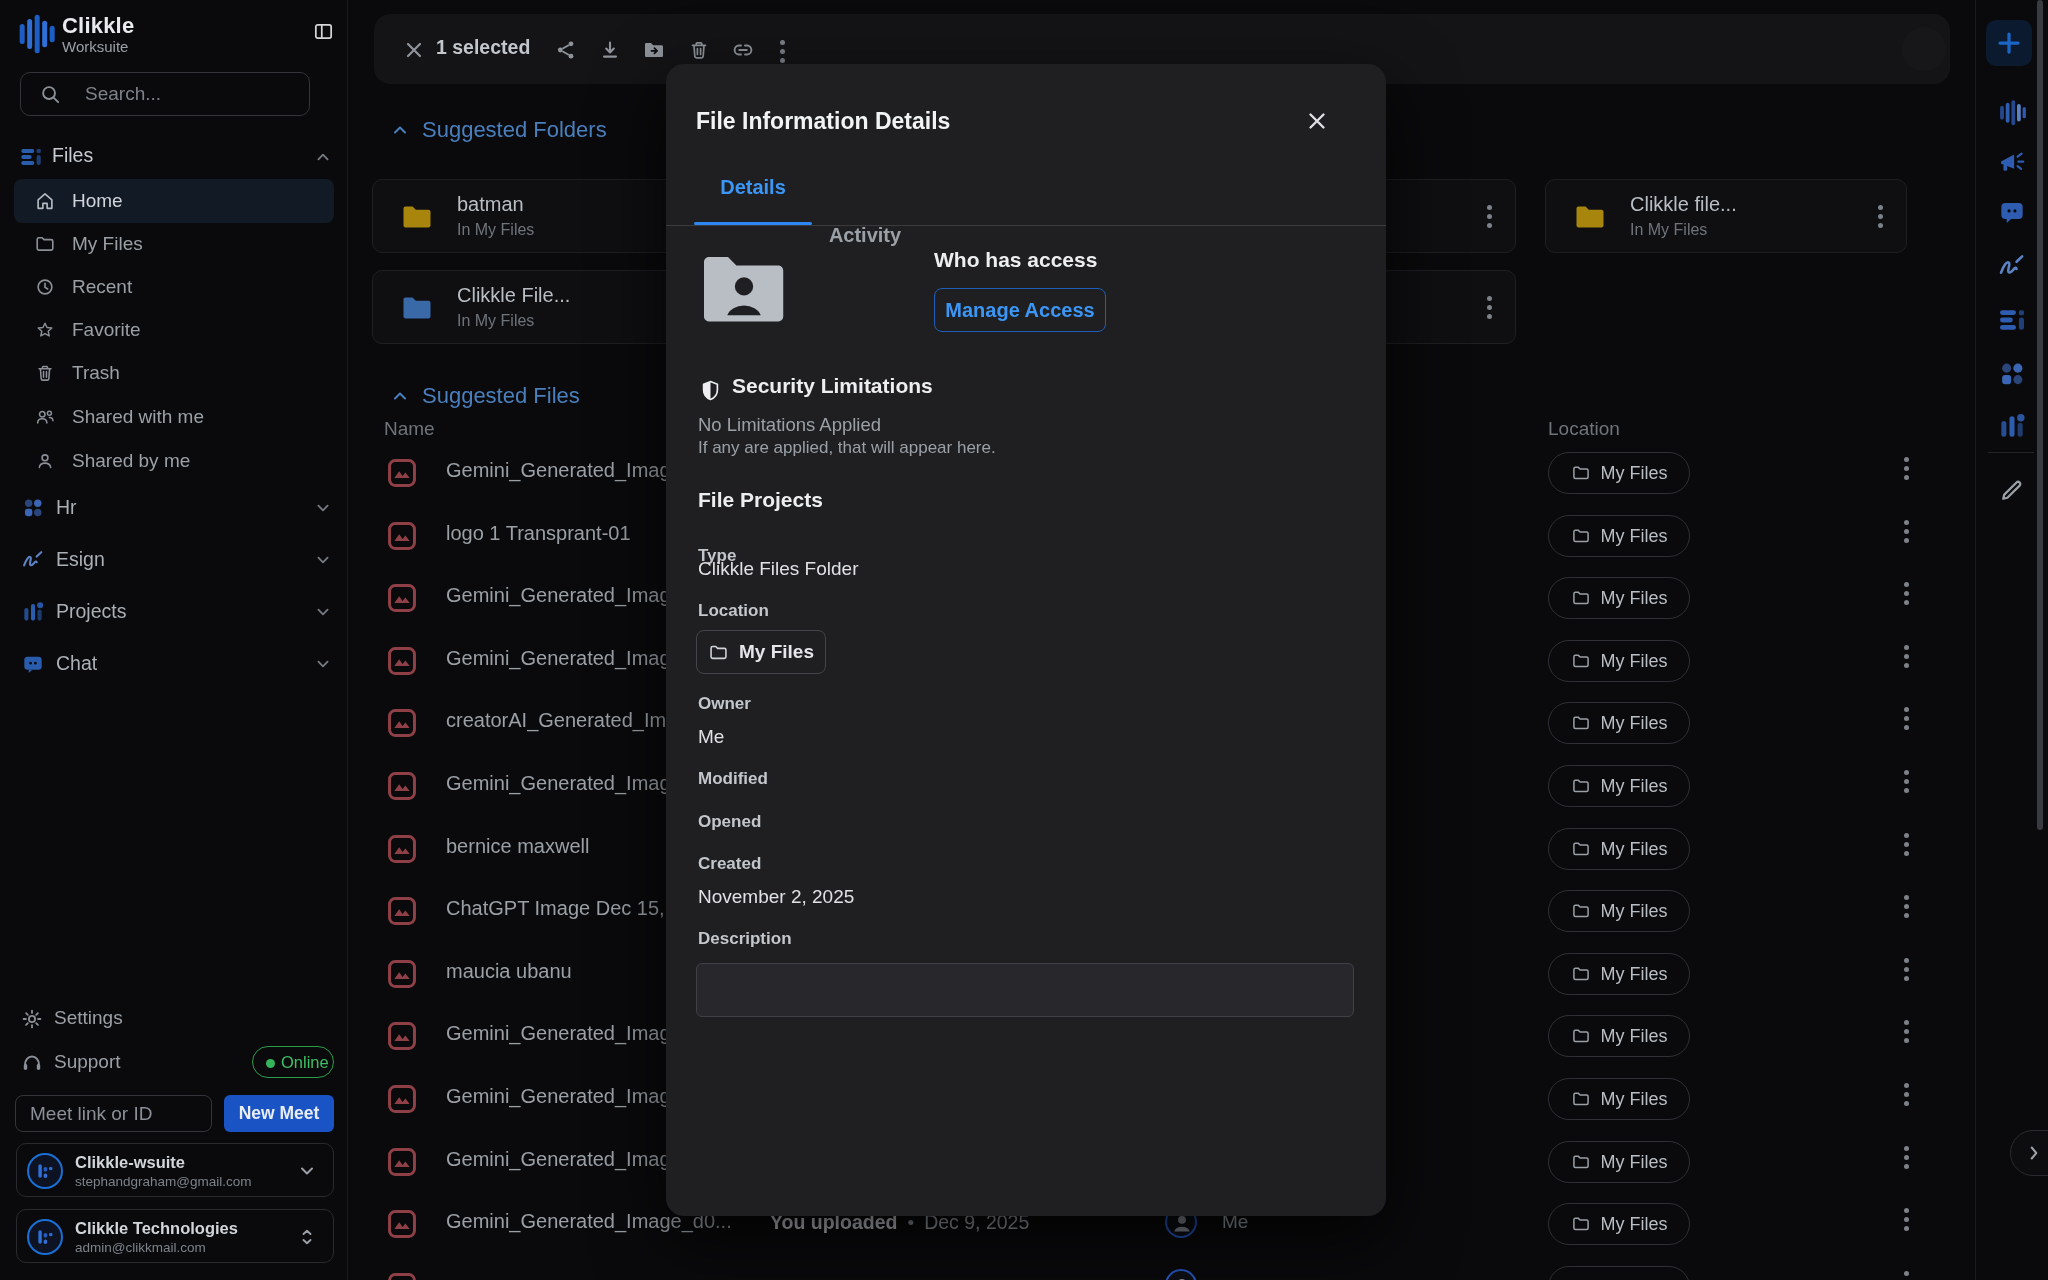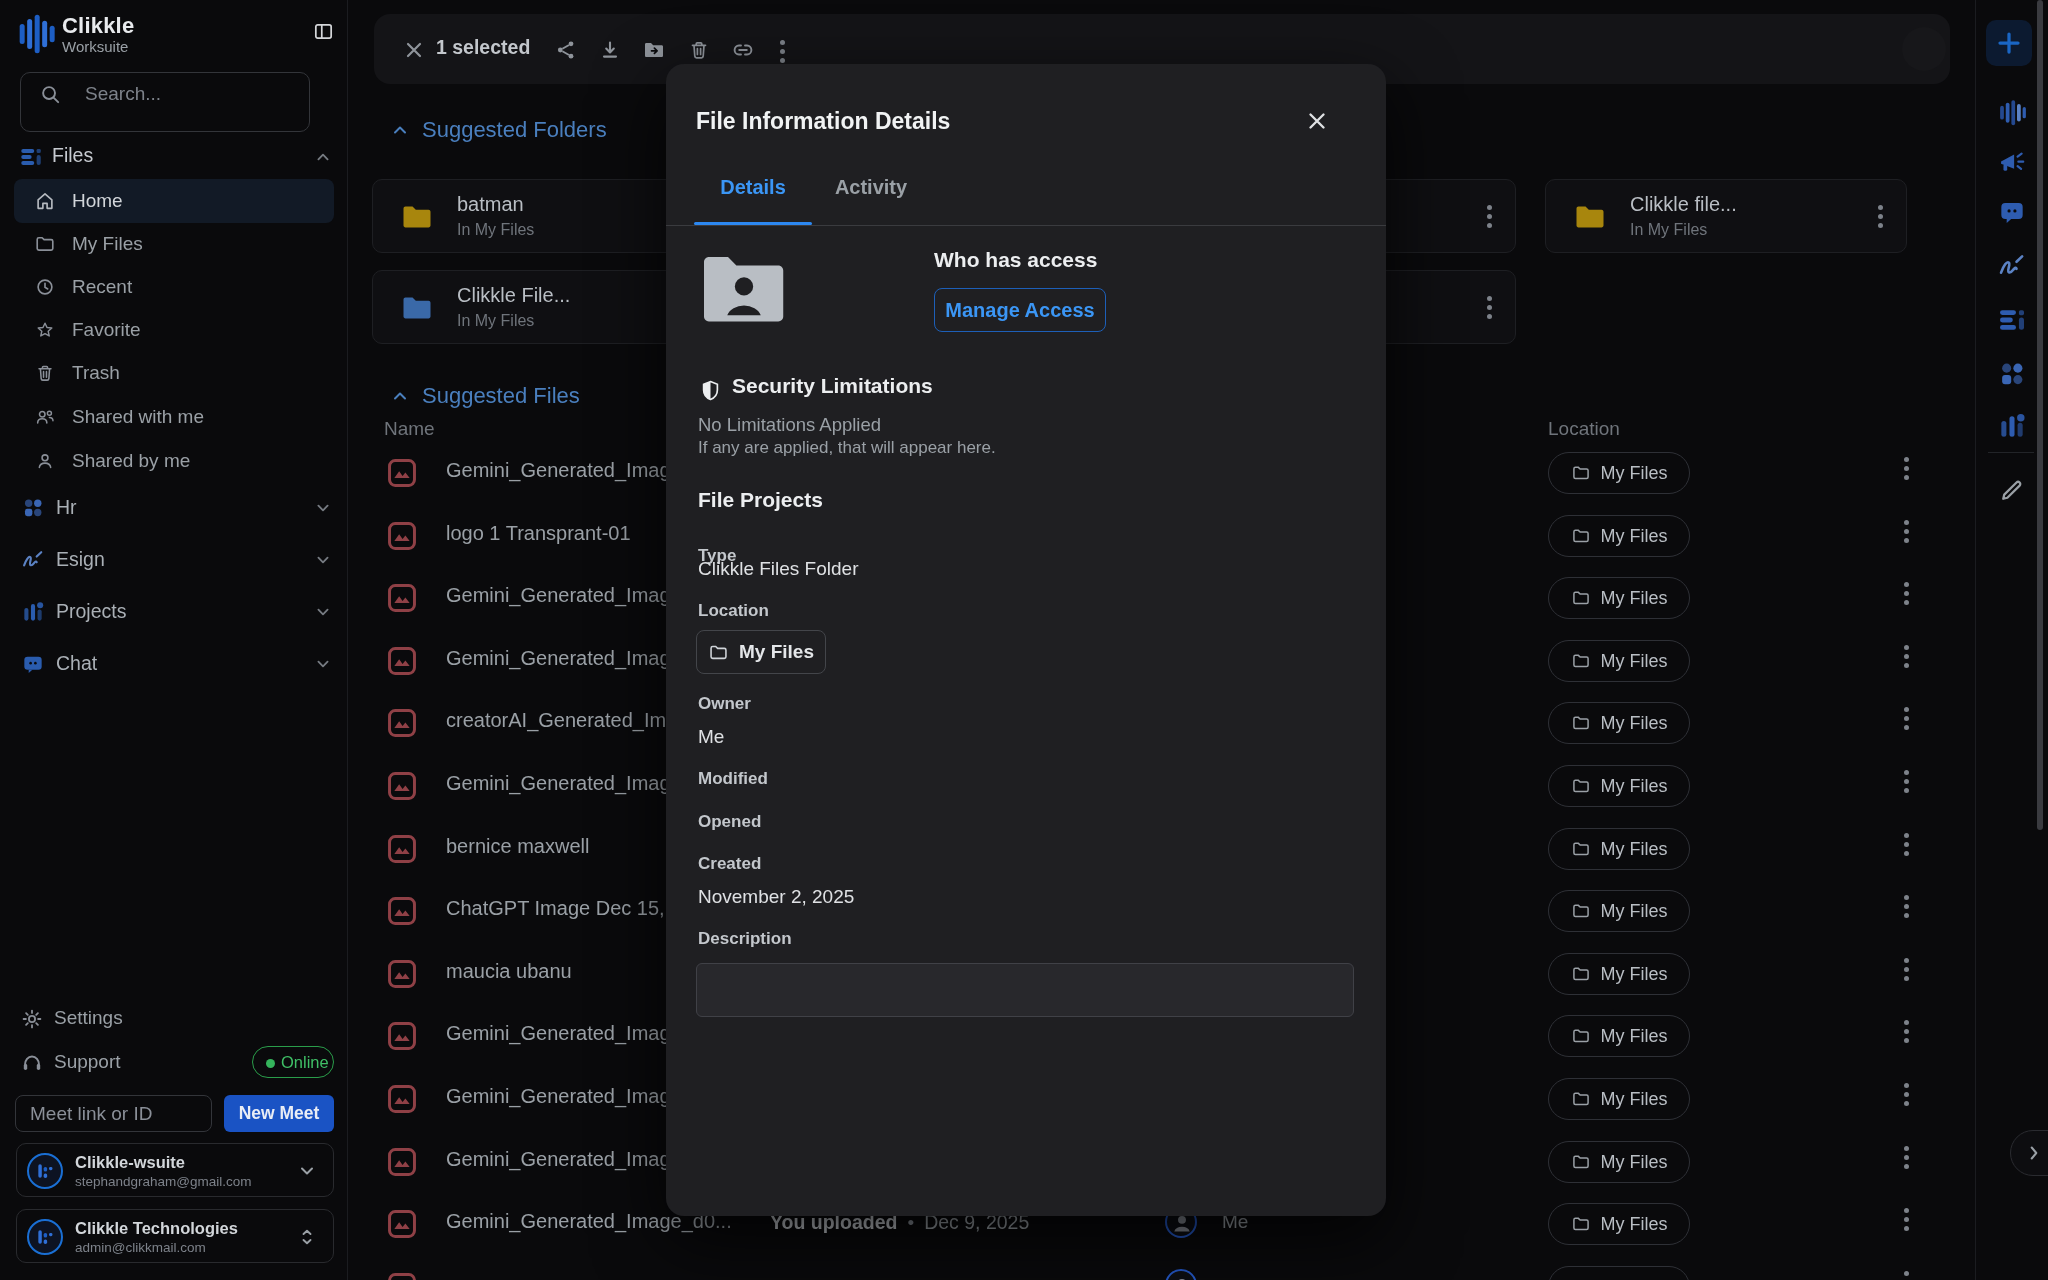--- a/index.html
+++ b/index.html
@@ -6,21 +6,21 @@
   html,body { width:2048px; height:1280px; overflow:hidden; background:#0a0a0c;
     font-family:"Liberation Sans", sans-serif; }
   .abs { position:absolute; }
   #app { position:relative; width:2048px; height:1280px; background:#0a0a0c; }
 
   
   #sidebar { position:absolute; left:0; top:0; width:348px; height:1280px;
     border-right:1px solid #1b1c20; background:#0a0a0c; }
   .logo-name { font-size:22px; font-weight:bold; color:#e8eaed; letter-spacing:.2px; }
   .logo-sub { font-size:15px; color:#9aa0a6; margin-top:1px; }
-  .searchbox { position:absolute; left:20px; top:72px; width:290px; height:60px;
+  .searchbox { position:absolute; left:20px; top:72px; width:290px; height:44px;
     border:1px solid #33353a; border-radius:10px; background:transparent; }
   .searchbox input { position:absolute; left:64px; top:0; width:215px; height:42px;
     background:transparent; border:none; outline:none; color:#c7cbd1; font-size:19px;
     font-family:"Liberation Sans",sans-serif; }
   .searchbox input::placeholder { color:#7d828a; }
   .sec-hdr { position:absolute; left:0; width:420px; height:40px; }
   .sec-hdr .lbl { position:absolute; left:52px; top:8px; font-size:19.5px; color:#c7cbd1; }
   .nav-item { position:absolute; left:14px; width:320px; height:44px; border-radius:8px;
     cursor:pointer; }
   .nav-item .lbl { position:absolute; left:58px; top:11px; font-size:19px; color:#9aa0a6; }
@@ -1011,21 +1011,21 @@
 
   <div id="modal">
     <div class="m-title">File Information Details</div>
     <div class="m-close">
         <svg width="26" height="26">
           <use href="#i-x"></use>
         </svg>
       </div>
 
     <div class="m-tab active" style="left:28px;">Details</div>
-    <div class="m-tab inactive" style="left:146px;">Activity</div>
+    <div class="m-tab inactive" style="left:140px;margin-top:48px;">Activity</div>
     <div class="m-tab-ind"></div>
     <div class="m-div"></div>
 
     <div class="abs" style="left:32px;top:182px;">
       <svg width="92" height="80" viewBox="0 0 24 21">
         <path d="M1.5 4.2c0-.7.6-1.3 1.3-1.3h5l2.2 2.2h11c.7 0 1.3.6 1.3 1.3v12.1c0 .7-.6 1.3-1.3 1.3H2.8c-.7 0-1.3-.6-1.3-1.3Z" fill="#b9bec4"></path>
         <circle cx="12" cy="10.6" r="2.4" fill="#1f1f22"></circle>
         <path d="M7.6 18.2a4.6 3.6 0 0 1 8.8 0Z" fill="#1f1f22"></path>
       </svg>
     </div>

